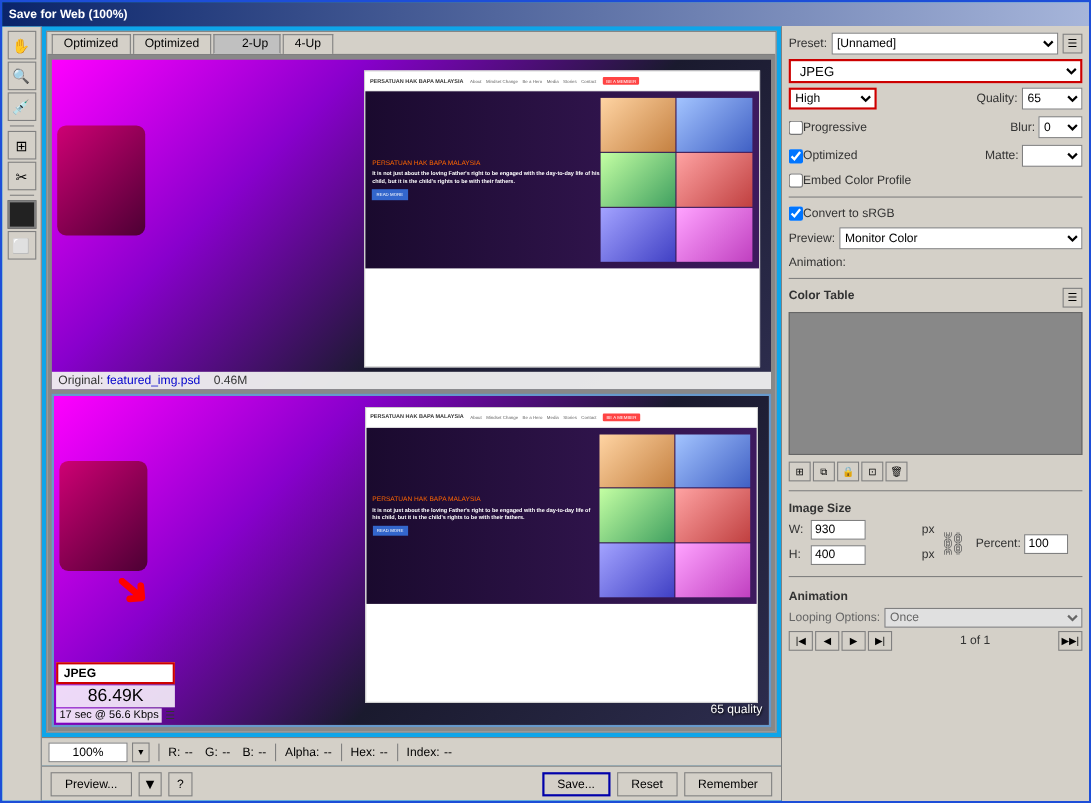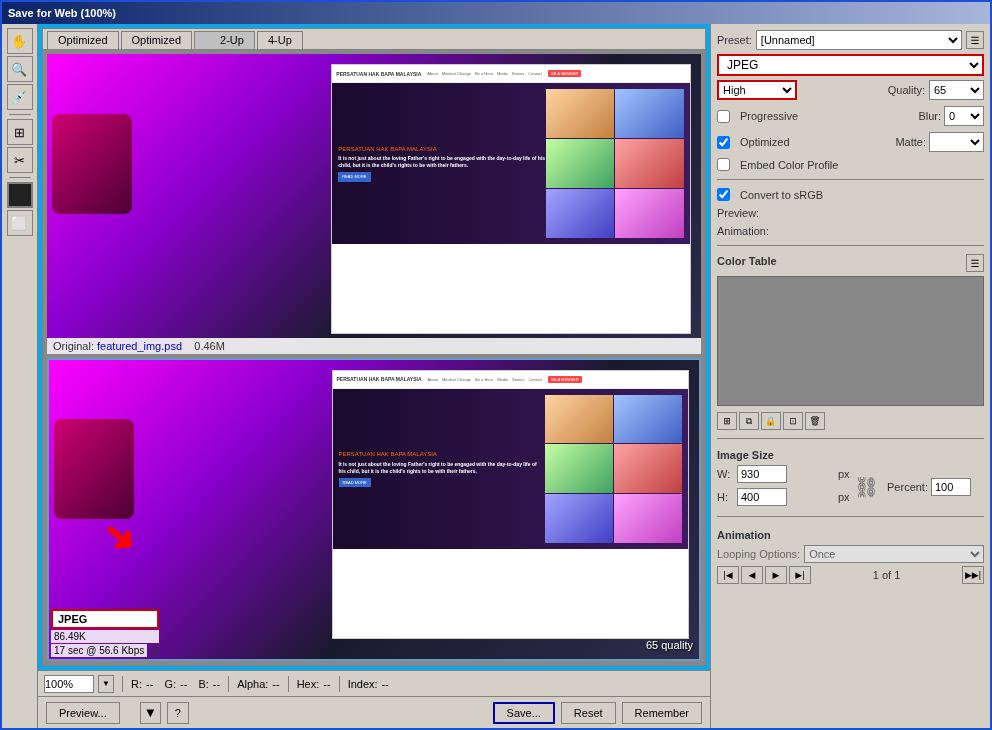--- a/index.html
+++ b/index.html
@@ -244,25 +244,26 @@
       display: flex;
       align-items: center;
       gap: 4px;
     }
     .status-divider {
       width: 1px;
       height: 16px;
       background: #808080;
     }
     .zoom-input {
-      width: 50px;
+      width: 72px;
       height: 18px;
       border: 1px solid #808080;
       background: white;
       font-size: 11px;
+      text-align: center;
     }
     .zoom-dropdown {
       width: 16px;
       height: 18px;
       background: #d4d0c8;
       border: 1px solid #808080;
       font-size: 8px;
       cursor: pointer;
     }
     
@@ -284,21 +285,21 @@
       cursor: pointer;
       font-size: 11px;
     }
     .action-btn.primary {
       background: #d4d0c8;
       border: 2px solid #0000aa;
     }
     .preview-btn {
       display: flex;
       align-items: center;
-      gap: 20px;
+      gap: 6px;
     }
     .spacer { flex: 1; }
     
     .right-panel {
       width: 280px;
       background: #d4d0c8;
       border-left: 1px solid #808080;
       display: flex;
       flex-direction: column;
       padding: 6px;
@@ -369,21 +370,21 @@
     .quality-val-dropdown {
       width: 55px;
       height: 20px;
       border: 1px solid #808080;
       background: white;
       font-size: 11px;
     }
     .checkbox-row {
       display: flex;
       align-items: center;
-      gap: 10px;
+      gap: 0;
     }
     .checkbox-label {
       font-size: 11px;
       color: #333;
     }
     .section-divider {
       height: 1px;
       background: #808080;
       margin: 4px 0;
     }
@@ -622,21 +623,21 @@
                     <div class="website-img-cell"></div>
                   </div>
                 </div>
               </div>
 
               <div style="position:absolute; bottom:100px; left:55px; color:#ff0000; font-size:40px; font-weight:bold; transform:rotate(40deg);">➜</div>
             </div>
 
             <div style="position:absolute; bottom:2px; left:2px; display:flex; flex-direction:column; gap:1px;">
               <div style="background:white; border:2px solid #cc0000; padding:2px 5px; font-size:11px; font-weight:bold; display:inline-block;">JPEG</div>
-              <div style="font-size:10px; color:#000; background:rgba(255,255,255,0.85); padding:1px 3px;">86.49K</div>
+              <div style="font-size:16px; color:#000; background:rgba(255,255,255,0.85); padding:1px 3px;text-align:center;">86.49K</div>
               <div style="display:flex; align-items:center; gap:3px;">
                 <span style="font-size:10px; color:#000; background:rgba(255,255,255,0.85); padding:1px 3px;">17 sec @ 56.6 Kbps</span>
                 <span style="font-size:10px; color:#333;">☰</span>
               </div>
             </div>
             <div style="position:absolute; bottom:8px; right:6px; font-size:11px; color:white; text-shadow:1px 1px 2px #000;">65 quality</div>
           </div>
         </div>
       </div>
 
@@ -745,20 +746,23 @@
 
       <div class="section-divider"></div>
 
       <div class="checkbox-row">
         <input type="checkbox" checked="" style="">
         <label class="checkbox-label">Convert to sRGB</label>
       </div>
 
       <div style="display:flex; align-items:center; gap:4px; margin-top:2px;">
         <span class="panel-label">Preview:</span>
+        <select style="flex:1; height:20px; border:1px solid #808080; background:white; font-size:11px;">
+          <option>Monitor Color</option>
+        </select>
       </div>
 
       <div style="display:flex; align-items:center; gap:4px; margin-top:2px;">
         <span class="panel-label">Animation:</span>
       </div>
 
       <div class="section-divider"></div>
 
       <div class="color-table-header">
         <span class="section-title">Color Table</span>

